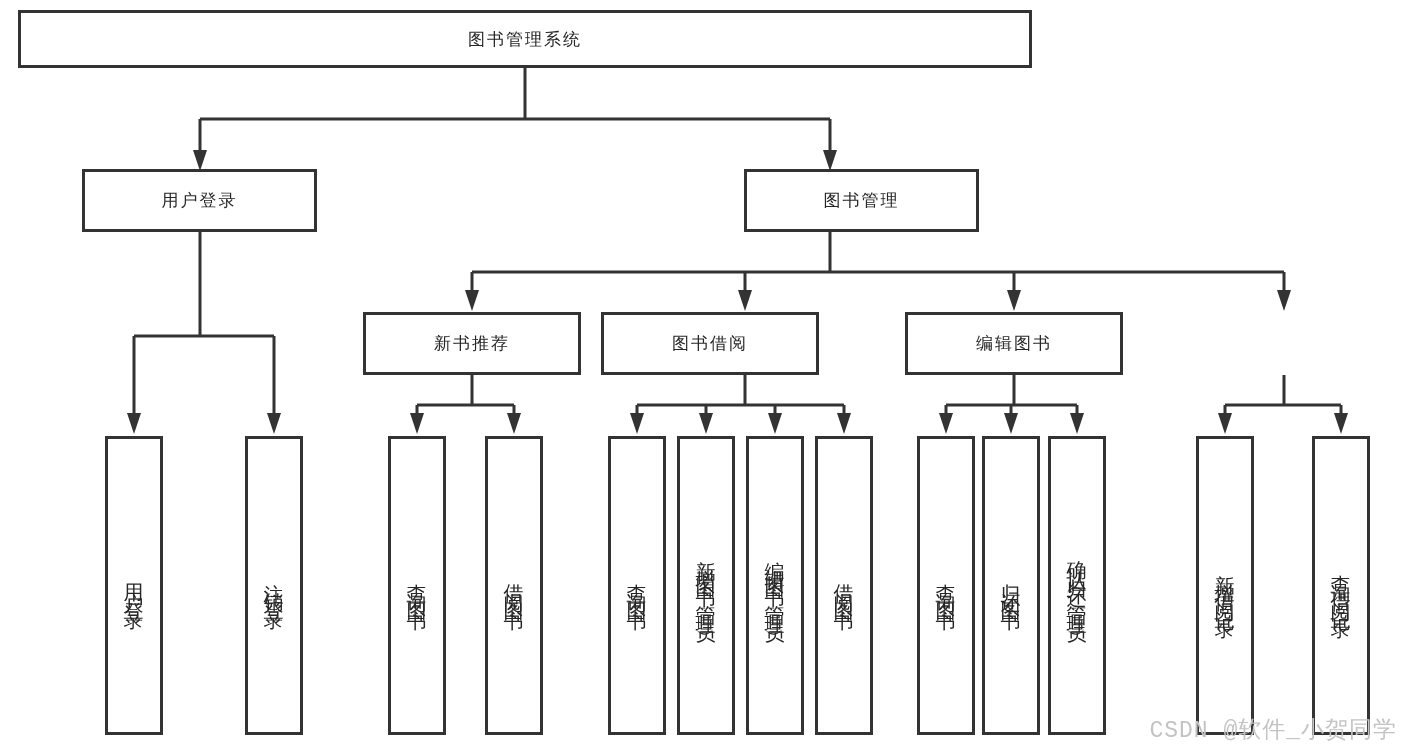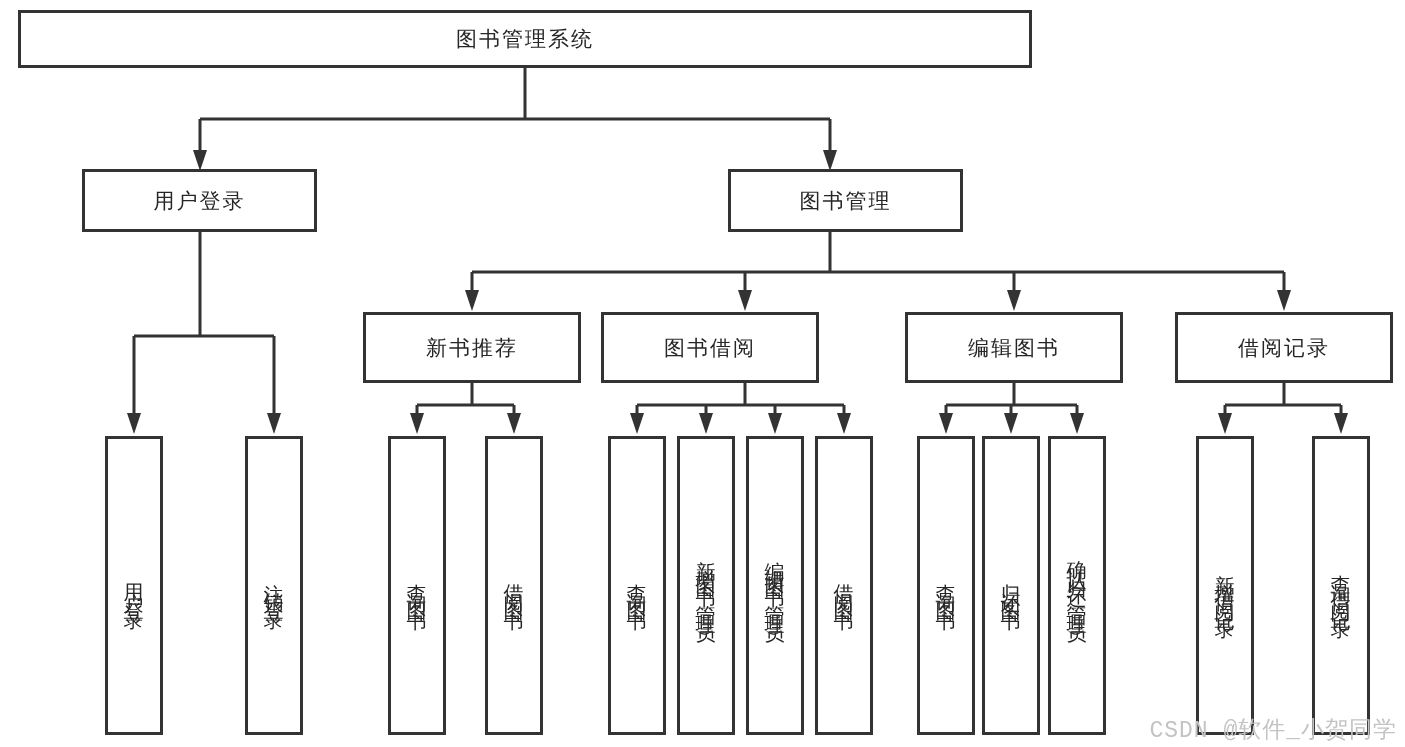--- a/index.html
+++ b/index.html
@@ -16,32 +16,32 @@
     position: absolute;
     background: #ffffff;
     border: 3px solid #333333;
     box-sizing: border-box;
     display: flex;
     align-items: center;
     justify-content: center;
     color: #262626;
     z-index: 2;
   }
-  .hlabel { font-size: 21px; letter-spacing: 2px; white-space: nowrap; }
+  .hlabel { font-size: 17px; letter-spacing: 2px; white-space: nowrap; }
   .vbox .vlabel {
     writing-mode: vertical-rl;
     text-orientation: mixed;
     font-size: 20px;
     letter-spacing: 9px;
     line-height: 1;
     white-space: nowrap;
   }
   .root   { left: 18px;  top: 10px;  width: 1014px; height: 58px; }
   .lvl2   { top: 169px; width: 235px; height: 63px; }
-  .lvl3   { top: 312px; width: 218px; height: 71px; }
+  .lvl3   { top: 312px; width: 218px; height: 63px; }
   .vbox   { top: 436px; width: 58px;  height: 299px; }
   .watermark {
     position: absolute;
     right: 8px;
     top: 714px;
     font-size: 23px;
     color: #c3c3c3;
     letter-spacing: 1px;
     z-index: 3;
     white-space: nowrap;
@@ -93,35 +93,32 @@
     </g>
   </svg>
 
   <div class="box root">
     <span class="hlabel">图书管理系统</span>
   </div>
 
   <div class="box lvl2" style="left:82px;">
     <span class="hlabel">用户登录</span>
   </div>
-  <div class="box lvl2" style="left:728px;justify-content:center;">
+  <div class="box lvl2" style="left:744px;justify-content:center;">
     <span class="hlabel">图书管理</span>
   </div>
 
   <div class="box lvl3" style="left:363px;">
     <span class="hlabel">新书推荐</span>
   </div>
   <div class="box lvl3" style="left:601px;">
     <span class="hlabel">图书借阅</span>
   </div>
   <div class="box lvl3" style="left:905px;">
     <span class="hlabel">编辑图书</span>
-  </div>
-  <div class="box lvl3" style="left:1175px;">
-    <span class="hlabel">借阅记录</span>
   </div>
 
   <div class="box vbox" style="left:105px;">
     <span class="vlabel">用户登录</span>
   </div>
   <div class="box vbox" style="left:245px;">
     <span class="vlabel">注销登录</span>
   </div>
 
   <div class="box vbox" style="left:388px;">

